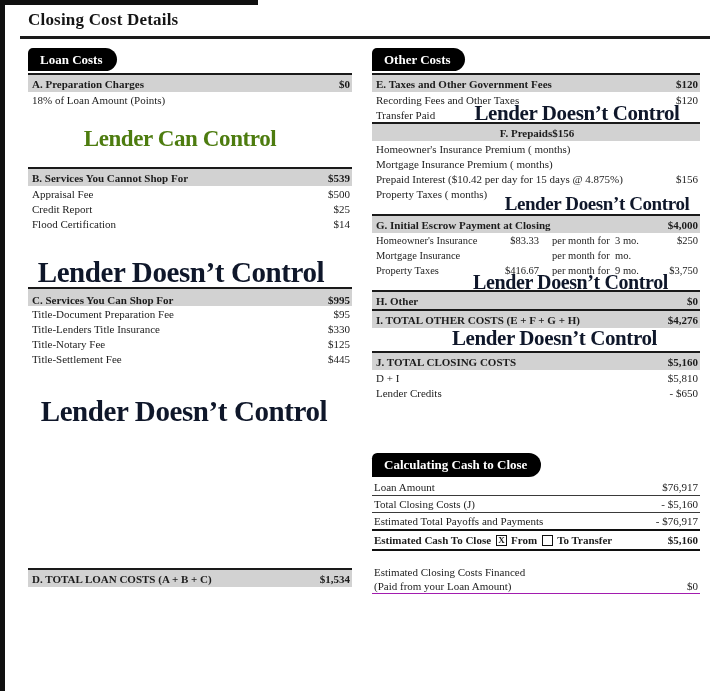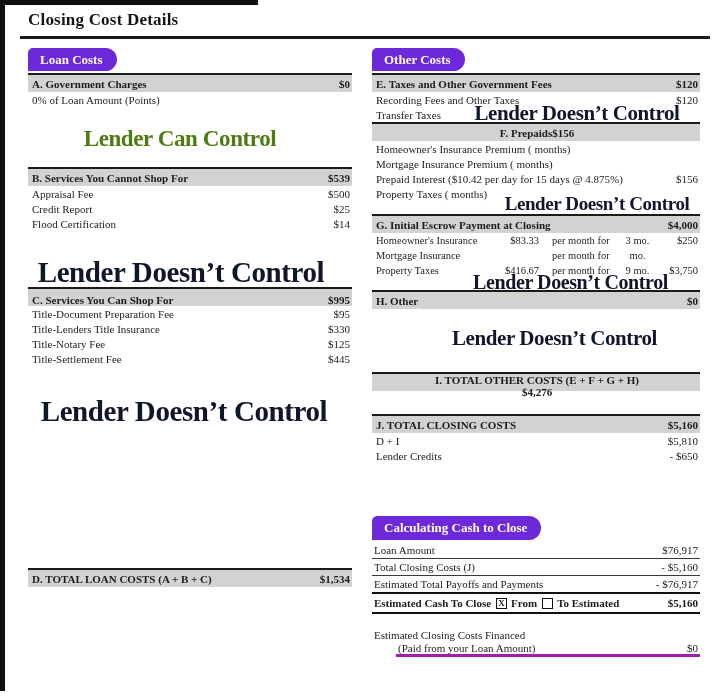--- a/index.html
+++ b/index.html
@@ -6,50 +6,50 @@
   .page{position:relative;width:720px;height:699px;background:#fff;overflow:hidden;
         font-family:Liberation Serif, serif;color:#1c1c1c;}
   .top-band{position:absolute;left:0;top:0;width:258px;height:5px;background:#101010;}
   .left-strip{position:absolute;left:0;top:0;width:5px;height:691px;background:#101010;}
   .page-title{position:absolute;left:28px;top:10px;font-size:17px;font-weight:bold;
               letter-spacing:.2px;color:#151515;}
   .title-rule{position:absolute;left:20px;top:36px;width:690px;height:3px;background:#1a1a1a;}
   .col{position:absolute;top:48px;}
   .col-left{left:28px;width:324px;}
   .col-right{left:372px;width:328px;}
-  .tab{background:#6d28d9;color:#fff;font-size:13px;font-weight:bold;
+  .tab{background:#000000;color:#fff;font-size:13px;font-weight:bold;
        height:23px;line-height:23px;padding:0 14px 0 12px;width:fit-content;
        border-radius:6px 14px 14px 0;box-sizing:border-box;margin-bottom:2px;}
   .tab-cash{margin-top:53px;height:24px;line-height:24px;}
   .sec-header{display:flex;justify-content:space-between;align-items:center;
       background:#d2d2d2;border-top:2px solid #1a1a1a;height:19px;box-sizing:border-box;
       font-size:11px;font-weight:bold;padding:0 2px 0 4px;}
   .row{display:flex;justify-content:space-between;align-items:center;height:15px;
       font-size:11px;padding:0 2px 0 4px;}
   .g-row{display:grid;grid-template-columns:110px 53px 76px 45px 1fr;align-items:center;
       height:15px;font-size:10.5px;padding:0 2px 0 4px;}
   .g-rate{text-align:right;}
   .g-per{padding-left:13px;}
-  .g-months{text-align:center;}
+  .g-months{text-align:left;}
   .g-amt{text-align:right;}
   .m-b{margin-top:60px;}  .m-c{margin-top:56px;align-items:flex-end;}  .m-d{margin-top:202px;}
   .m-f{margin-top:0;justify-content:center;}   .m-g{margin-top:13px;justify-content:space-between;}  .m-h{margin-top:12px;}
-  .m-i{margin-top:63px;flex-direction:column;}  .m-j{margin-top:23px;}
+  .m-i{}  .m-j{margin-top:23px;}
   .cash-row{display:flex;justify-content:space-between;align-items:center;height:17px;
       font-size:11px;padding:0 2px 0 2px;border-bottom:1px solid #3a3a3a;box-sizing:border-box;}
   .cash-row.thick{border-bottom:2.5px solid #101010;height:18px;}
   .cash-final{display:flex;align-items:center;height:20px;font-size:11px;font-weight:bold;
       padding:0 2px 0 2px;border-bottom:2.5px solid #101010;box-sizing:border-box;}
   .cash-final .amount{margin-left:auto;}
   .checkbox{display:inline-flex;align-items:center;justify-content:center;width:11px;height:11px;
       border:1.5px solid #111;box-sizing:border-box;font-size:9px;font-weight:bold;
       margin:0 4px 0 5px;line-height:1;}
   .fin-row{display:flex;justify-content:space-between;align-items:center;height:14px;
       font-size:11px;padding:0 2px;}
-  .fin-row.underline{height:15px;border-bottom:3px solid #a21caf;box-sizing:border-box;margin-left:24px;}
+  .fin-row.underline{height:15px;border-bottom:1px solid #a21caf;box-sizing:border-box;}
   .fin-gap{height:14px;}
   .annotation{position:absolute;font-weight:bold;letter-spacing:-0.4px;text-align:center;
       white-space:nowrap;}
   .ann-green{color:#4d7c0f;}
   .ann-red{color:#0f172a;}
   .ann-can{left:60px;top:126px;width:240px;font-size:23px;}
   .ann-b{left:25px;top:256px;width:312px;font-size:29px;}
   .ann-c{left:28px;top:395px;width:312px;font-size:29px;}
   .ann-e{left:452px;top:101px;width:250px;font-size:21px;}
   .ann-f{left:478px;top:193px;width:238px;font-size:19px;}
@@ -62,25 +62,25 @@
 <div class="page">
   <div class="top-band"></div>
   <div class="left-strip"></div>
   <div class="page-title">Closing Cost Details</div>
   <div class="title-rule"></div>
 
   <div class="col col-left">
     <div class="tab">Loan Costs</div>
 
     <div class="sec-header">
-      <span>A. Government Charges</span>
+      <span>A. Preparation Charges</span>
       <span>$0</span>
     </div>
     <div class="row">
-      <span>0% of Loan Amount (Points)</span>
+      <span>18% of Loan Amount (Points)</span>
       <span></span>
     </div>
 
     <div class="sec-header m-b">
       <span>B. Services You Cannot Shop For</span>
       <span>$539</span>
     </div>
     <div class="row">
       <span>Appraisal Fee</span>
       <span>$500</span>
@@ -126,21 +126,21 @@
 
     <div class="sec-header">
       <span>E. Taxes and Other Government Fees</span>
       <span>$120</span>
     </div>
     <div class="row">
       <span>Recording Fees and Other Taxes</span>
       <span>$120</span>
     </div>
     <div class="row">
-      <span>Transfer Taxes</span>
+      <span>Transfer Paid</span>
       <span></span>
     </div>
 
     <div class="sec-header m-f">
       <span>F. Prepaids</span>
       <span>$156</span>
     </div>
     <div class="row">
       <span>Homeowner's Insurance Premium ( months)</span>
       <span></span>
@@ -218,21 +218,21 @@
     </div>
     <div class="cash-row thick">
       <span>Estimated Total Payoffs and Payments</span>
       <span>- $76,917</span>
     </div>
     <div class="cash-final">
       <span>Estimated Cash To Close</span>
       <span class="checkbox">X</span>
       <span>From</span>
       <span class="checkbox"></span>
-      <span>To Estimated</span>
+      <span>To Transfer</span>
       <span class="amount">$5,160</span>
     </div>
     <div class="fin-gap"></div>
     <div class="fin-row">
       <span>Estimated Closing Costs Financed</span>
       <span></span>
     </div>
     <div class="fin-row underline">
       <span>(Paid from your Loan Amount)</span>
       <span>$0</span>

